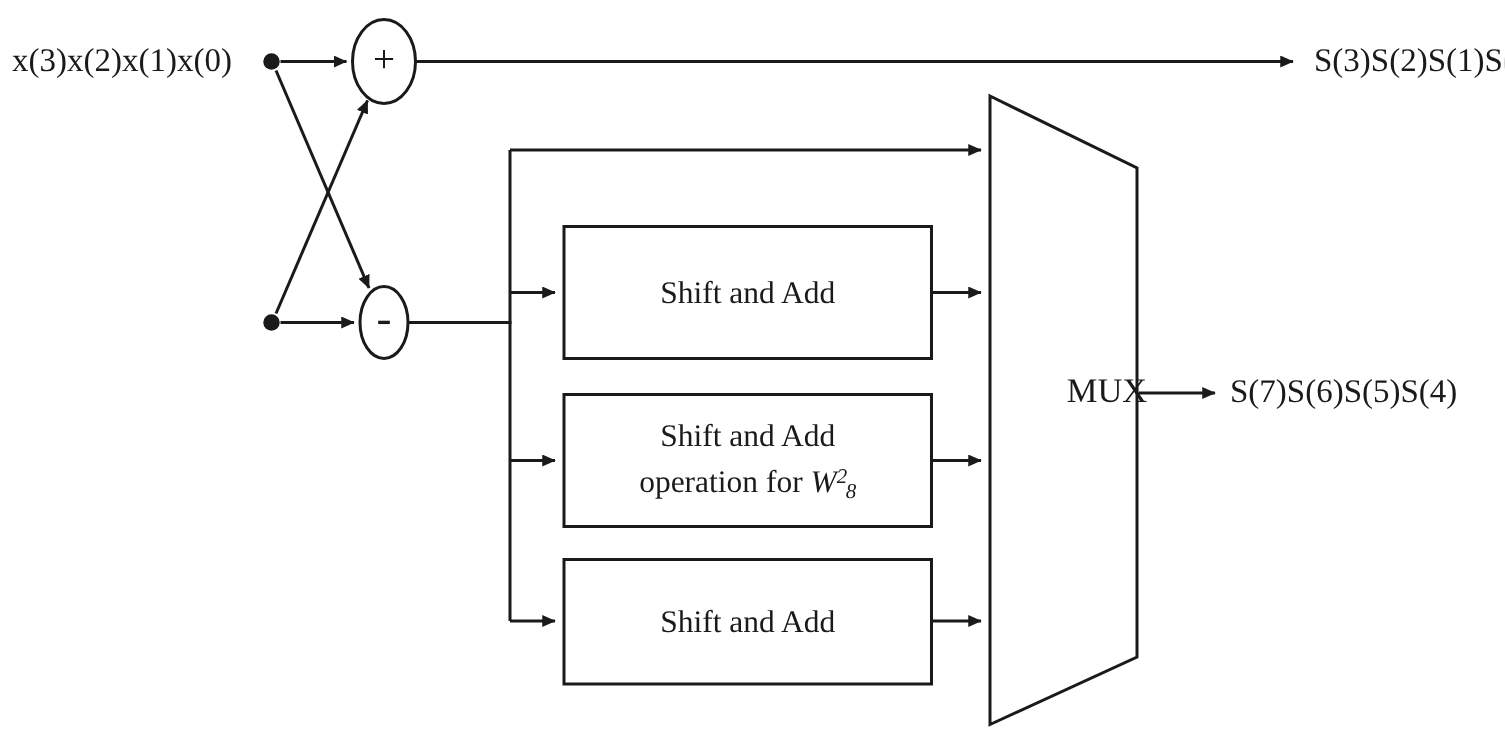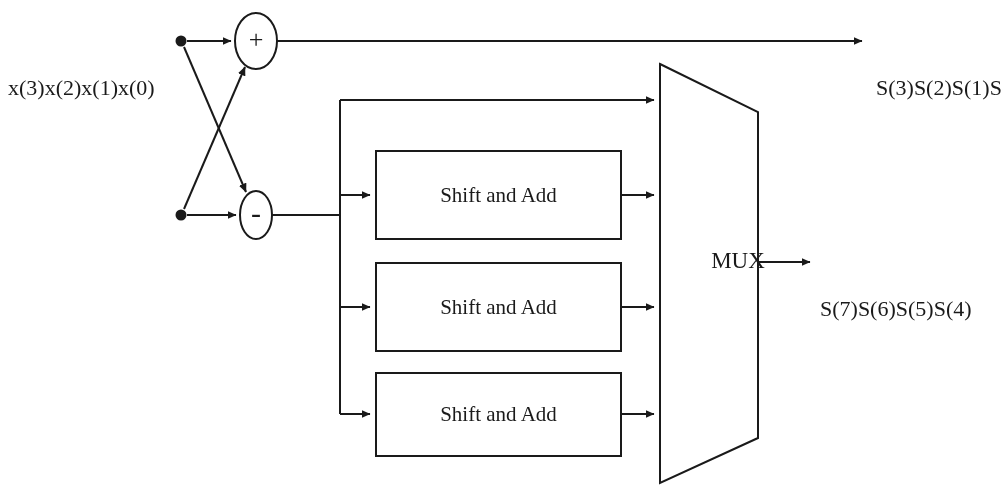--- a/index.html
+++ b/index.html
@@ -36,21 +36,20 @@
   }
   .arrowhead {
     fill: var(--line, #1a1a1a);
   }
   .label {
     position: absolute;
     color: var(--line, #1a1a1a);
     font-size: 22px;
     white-space: nowrap;
     line-height: 1;
-    margin-top: 48px;
   }
   .opsign {
     position: absolute;
     transform: translate(-50%, -54%);
     color: var(--line, #1a1a1a);
     font-size: 26px;
     line-height: 1;
   }
   .opsign.minus { font-size: 30px; }
   .opbox {
@@ -146,19 +145,20 @@
   <span class="opsign minus" style="left:256px; top:214px;">-</span>
 
   <div class="mux-label">MUX</div>
 
   <div class="opbox" style="left:375px; top:150px; height:90px;">
     <span>Shift and Add</span>
   </div>
 
   <div class="opbox" style="left:375px; top:262px; height:90px;">
     <span>Shift and Add</span>
+    <span class="wterm"><span>operation for </span><i>W</i><sup>2</sup><sub>8</sub></span>
   </div>
 
   <div class="opbox" style="left:375px; top:372px; height:85px;">
     <span>Shift and Add</span>
   </div>
 
 </div>
 
 </body></html>

